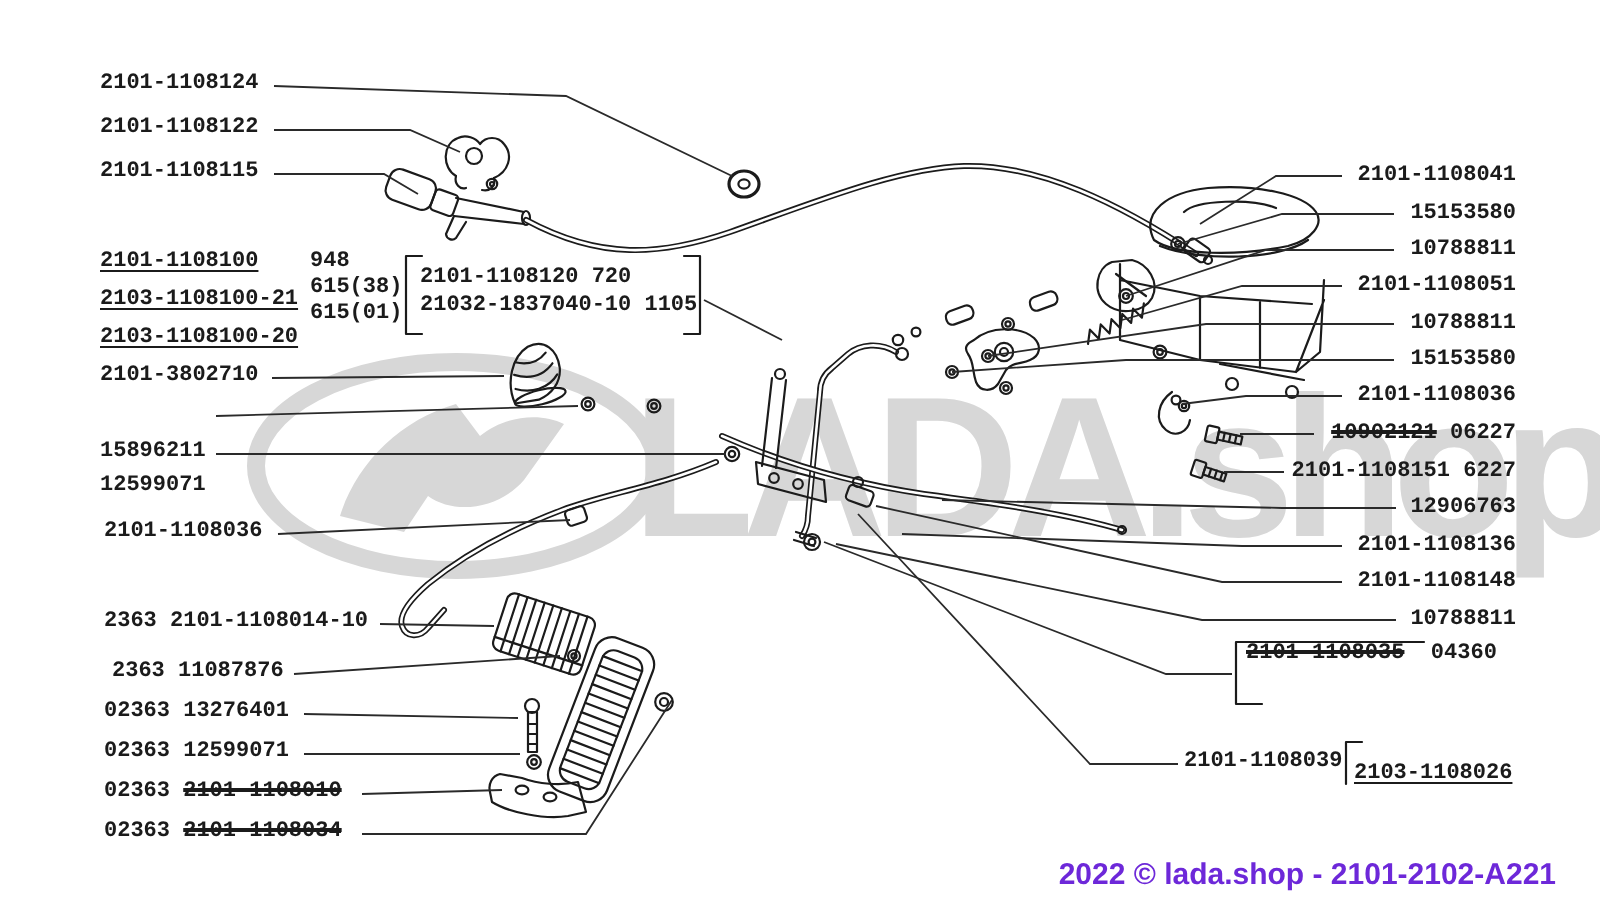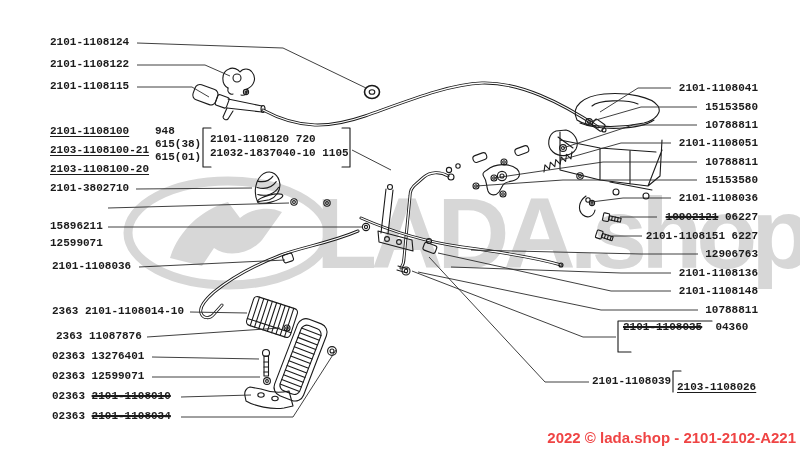--- a/index.html
+++ b/index.html
@@ -4,22 +4,22 @@
 <style>
   html,body{margin:0;padding:0;background:#fff;}
   .stage{position:relative;width:800px;height:450px;background:#fff;overflow:hidden;
          font-family:"Liberation Mono",monospace;}
   .stage svg{position:absolute;left:0;top:0;}
   #labels{position:absolute;left:0;top:0;width:800px;height:450px;}
   .plabel{position:absolute;font:700 11px "Liberation Mono",monospace;color:#1b1b1b;
           white-space:pre;line-height:11px;}
   .seg.strike{text-decoration:line-through;text-decoration-thickness:1.5px;}
   .seg.under{text-decoration:underline;text-underline-offset:2px;}
-  .footer{position:absolute;right:4px;bottom:4px;font:700 15px "Liberation Sans",sans-serif;
-          color:#ef4444;}
+  .footer{position:absolute;right:22px;bottom:4px;font:700 15px "Liberation Sans",sans-serif;
+          color:#6d28d9;}
   .ink{stroke:#1b1b1b;fill:none;stroke-width:1.1;stroke-linecap:round;stroke-linejoin:round;}
   .ink2{stroke:#1b1b1b;fill:none;stroke-width:1.6;stroke-linecap:round;}
   .rodO{stroke:#1b1b1b;fill:none;stroke-width:3;stroke-linecap:round;}
   .rodI{stroke:#ffffff;fill:none;stroke-width:1.3;stroke-linecap:round;}
   .wm{fill:#d7d7d7;}
 </style>
 </head>
 <body>
 
 <div class="stage">

